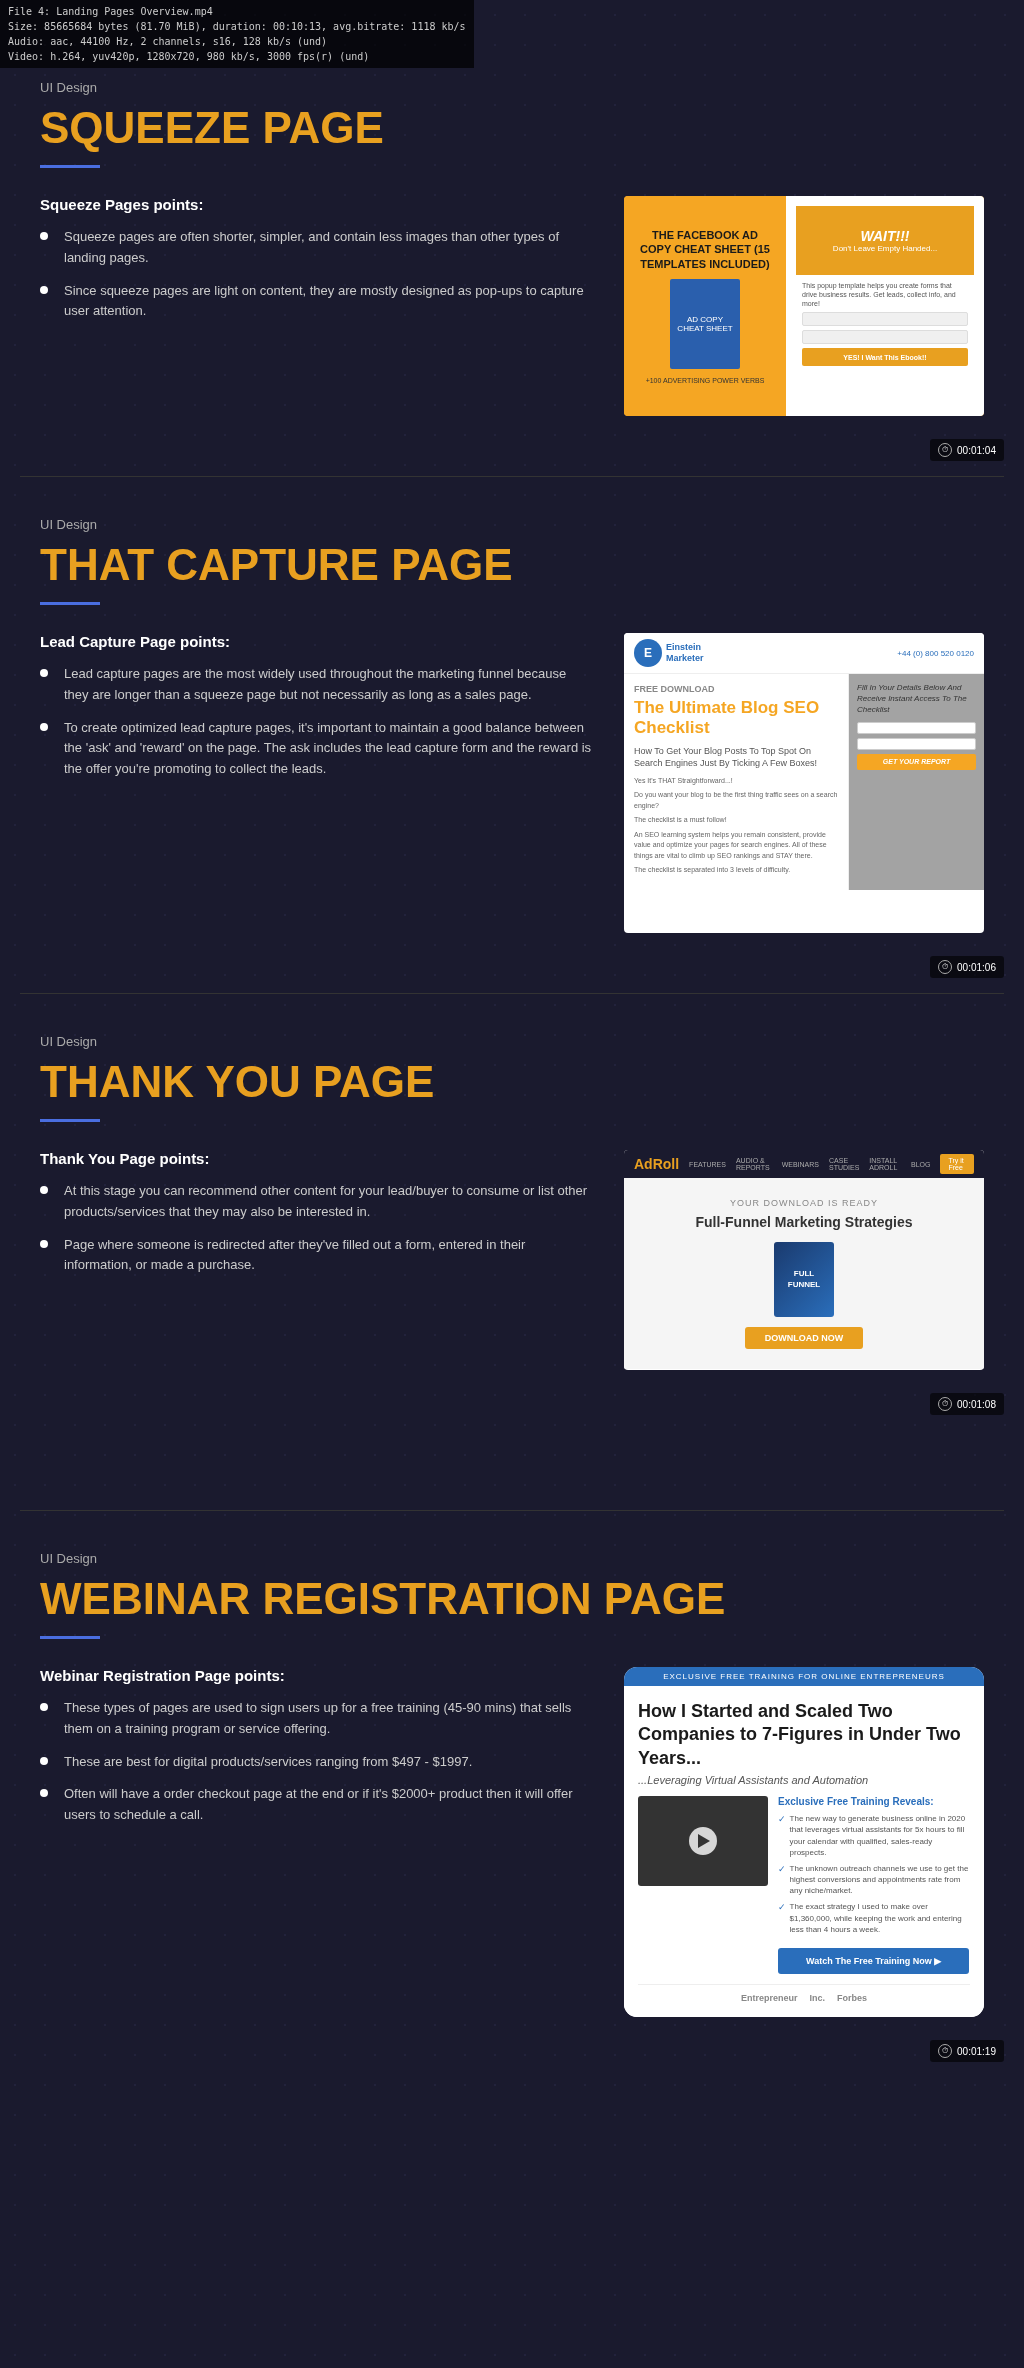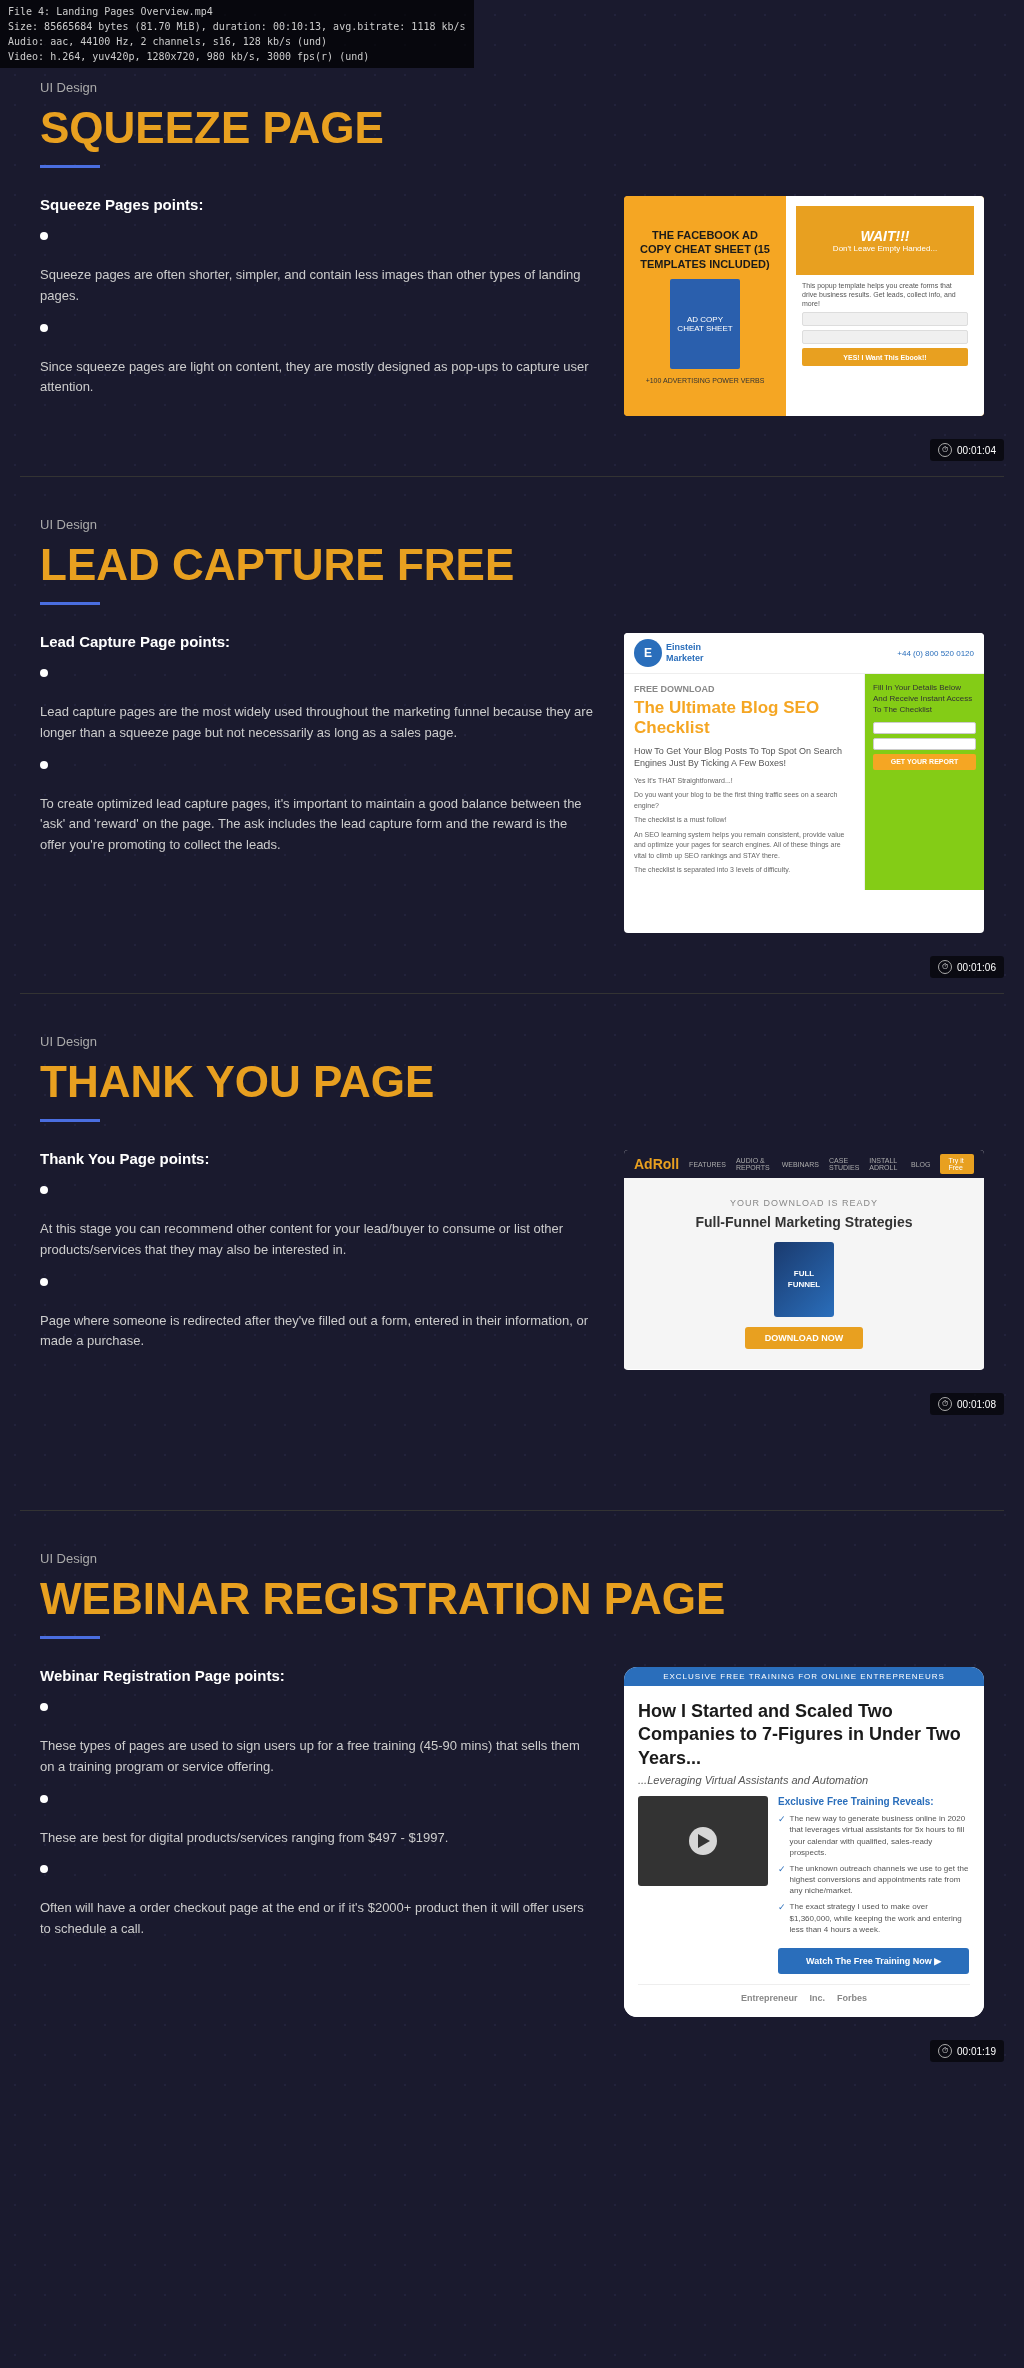--- a/index.html
+++ b/index.html
@@ -100,22 +100,21 @@
       padding: 0;
     }
 
     .bullet-list li {
       color: #ccc;
       font-size: 13px;
       line-height: 1.6;
       margin-bottom: 12px;
       display: flex;
       align-items: flex-start;
-      gap: 25px;
-      flex-direction: column;
+      gap: 16px;
     }
 
     .bullet-dot {
       width: 8px;
       height: 8px;
       border-radius: 50%;
       background: #fff;
       margin-top: 5px;
       flex-shrink: 0;
     }
@@ -333,24 +332,25 @@
     }
 
     .lead-paragraph {
       font-size: 7px;
       color: #666;
       line-height: 1.5;
       margin-bottom: 4px;
     }
 
     .lead-sidebar {
-      width: 120px;
-      background: #84cc16;
+      width: 136px;
+      background: #a3a3a3;
       padding: 8px;
       border-left: 1px solid #eee;
+      font-style: italic;
     }
 
     .lead-sidebar-title {
       font-size: 8px;
       color: #333;
       margin-bottom: 6px;
       line-height: 1.4;
     }
 
     .lead-input-mock {
@@ -653,21 +653,21 @@
   <div class="timer-badge">
     <span class="timer-icon">⏱</span>
     <span>00:01:04</span>
   </div>
 </div>
 
 <hr class="section-divider">
 
 <div class="section">
   <div class="ui-design-label">UI Design</div>
-  <div class="section-title lead-title">LEAD CAPTURE FREE</div>
+  <div class="section-title lead-title">THAT CAPTURE PAGE</div>
   <div class="title-underline"></div>
 
   <div class="section-content">
     <div class="text-column">
       <div class="points-title">Lead Capture Page points:</div>
       <ul class="bullet-list">
         <li>
           <span class="bullet-dot"></span>
           <span>Lead capture pages are the most widely used throughout the marketing funnel because they are longer than a squeeze page but not necessarily as long as a sales page.</span>
         </li>

